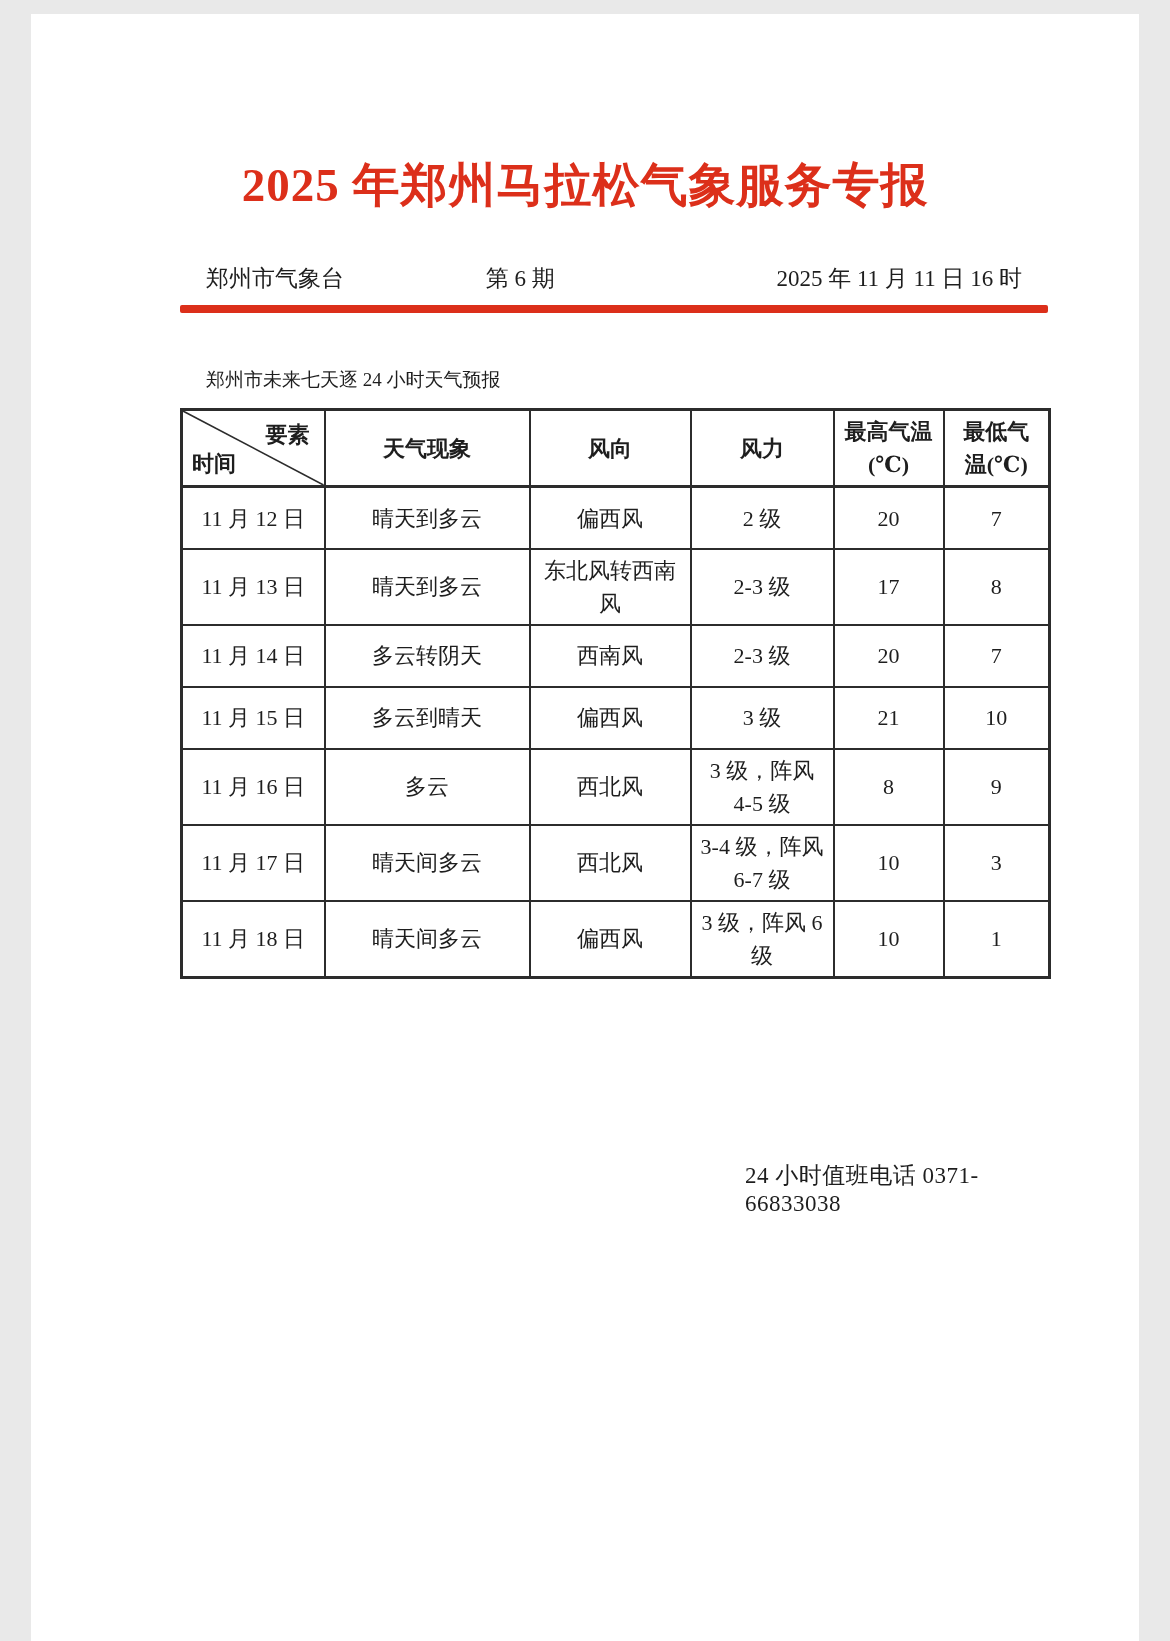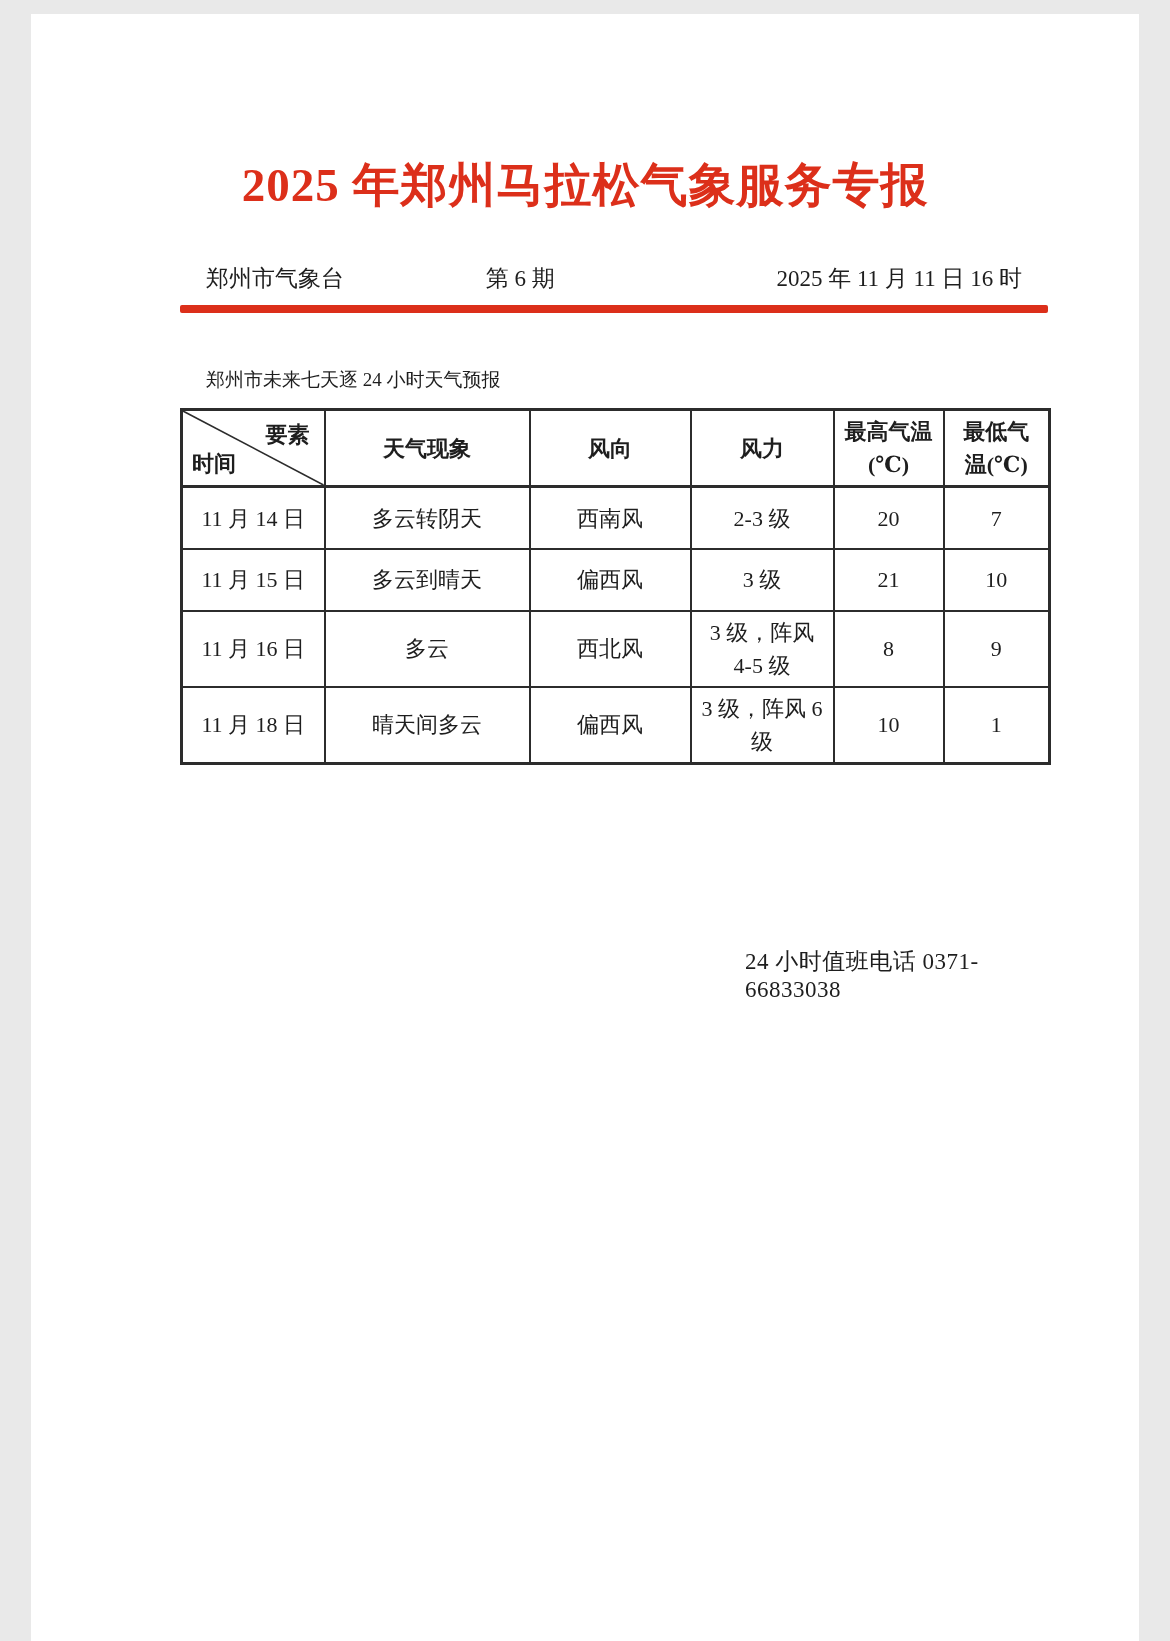--- a/index.html
+++ b/index.html
@@ -143,21 +143,37 @@
             <span class="corner-top">要素</span>
             <span class="corner-bottom">时间</span>
           </th>
           <th>天气现象</th>
           <th>风向</th>
           <th>风力</th>
           <th>最高气温(℃)</th>
           <th>最低气温(℃)</th>
         </tr>
 
-
+        <tr class="row-single">
+          <td class="date-cell">11 月 12 日</td>
+          <td>晴天到多云</td>
+          <td>偏西风</td>
+          <td>2 级</td>
+          <td>20</td>
+          <td>7</td>
+        </tr>
+
+        <tr class="row-tall">
+          <td class="date-cell">11 月 13 日</td>
+          <td>晴天到多云</td>
+          <td>东北风转西南风</td>
+          <td>2-3 级</td>
+          <td>17</td>
+          <td>8</td>
+        </tr>
 
         <tr class="row-single">
           <td class="date-cell">11 月 14 日</td>
           <td>多云转阴天</td>
           <td>西南风</td>
           <td>2-3 级</td>
           <td>20</td>
           <td>7</td>
         </tr>
 
@@ -172,20 +188,28 @@
 
         <tr class="row-tall">
           <td class="date-cell">11 月 16 日</td>
           <td>多云</td>
           <td>西北风</td>
           <td>3 级，阵风 4-5 级</td>
           <td>8</td>
           <td>9</td>
         </tr>
 
+        <tr class="row-tall">
+          <td class="date-cell">11 月 17 日</td>
+          <td>晴天间多云</td>
+          <td>西北风</td>
+          <td>3-4 级，阵风 6-7 级</td>
+          <td>10</td>
+          <td>3</td>
+        </tr>
 
         <tr class="row-last">
           <td class="date-cell">11 月 18 日</td>
           <td>晴天间多云</td>
           <td>偏西风</td>
           <td>3 级，阵风 6 级</td>
           <td>10</td>
           <td>1</td>
         </tr>
       </tbody>

